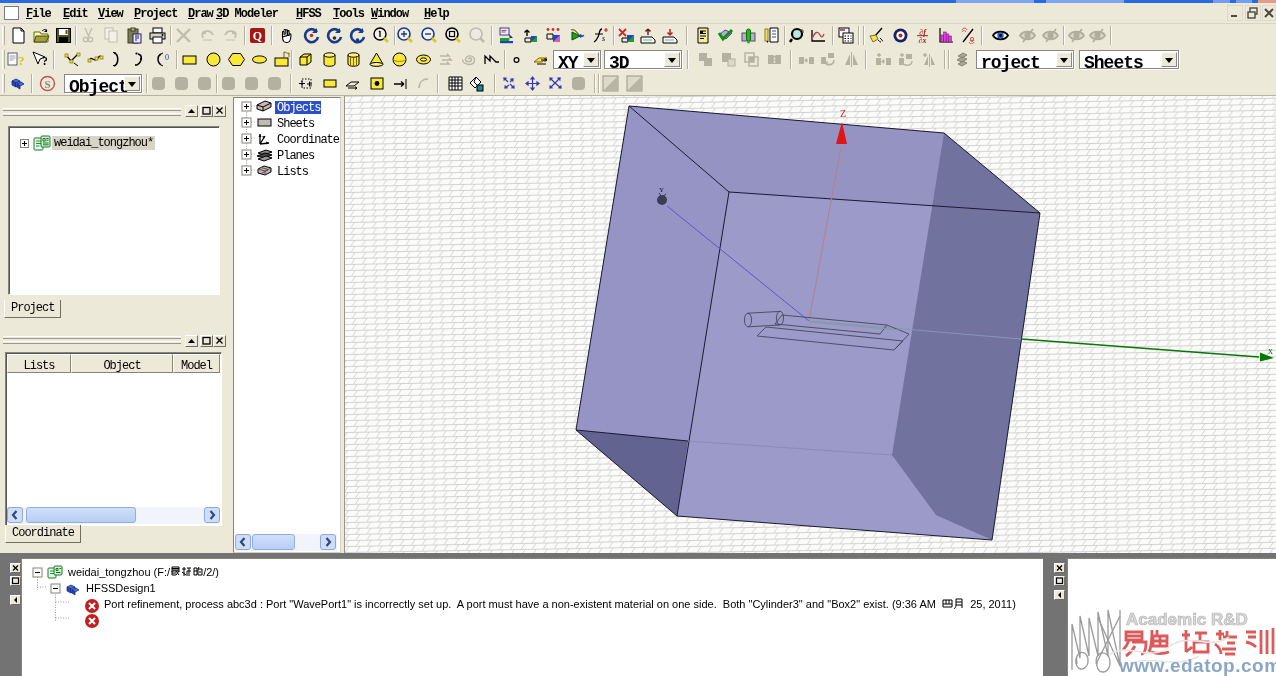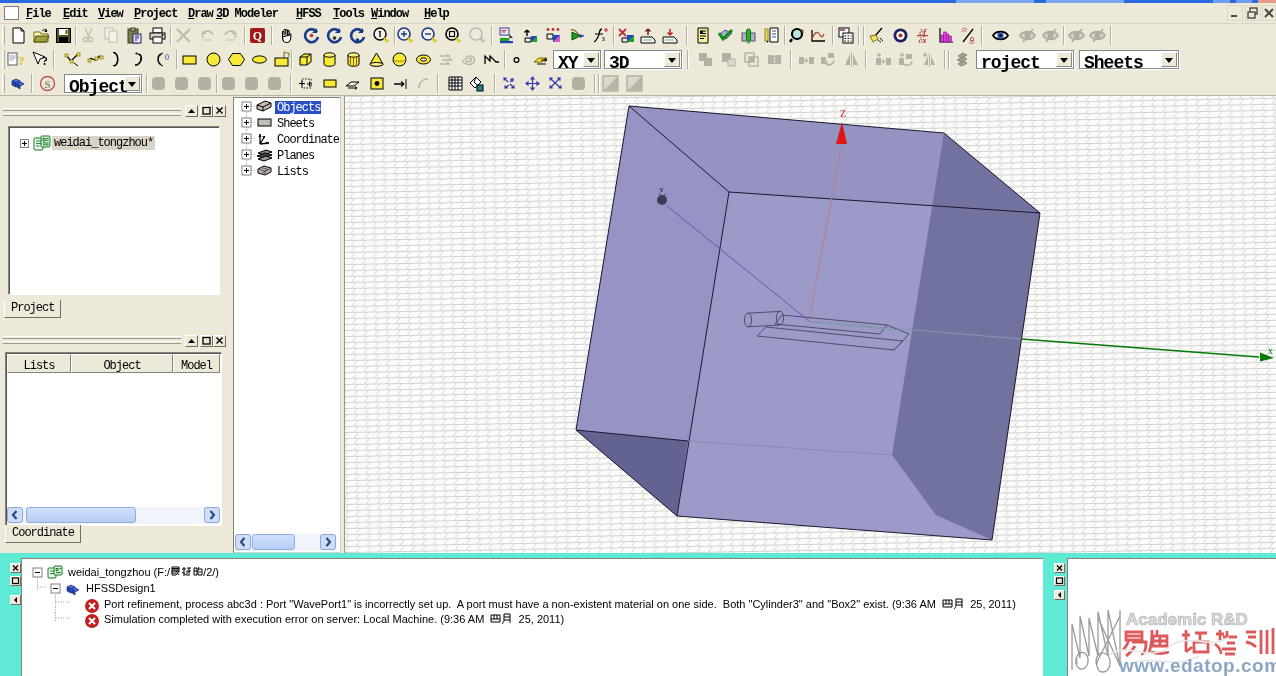--- a/index.html
+++ b/index.html
@@ -22,21 +22,21 @@
 
 #ldock{position:absolute;left:0;top:96px;width:231px;height:460px;background:#ece9d8}
 .grip{position:absolute;height:3px;border-top:1px solid #fff;border-bottom:1px solid #9c988a}
 .pbtn{position:absolute;width:13px;height:12px;background:#ece9d8;border:1px solid #fff;border-right-color:#716d60;border-bottom-color:#716d60;font-size:8px;line-height:10px;text-align:center;color:#000;font-weight:700}
 .sunk{position:absolute;background:#fff;border:1px solid #848478;border-right-color:#fff;border-bottom-color:#fff;box-shadow:inset 1px 1px 0 #555}
 .tab{position:absolute;background:#ece9d8;border:1px solid #fff;border-top:none;border-right-color:#716d60;border-bottom-color:#716d60;font-family:"Liberation Mono",monospace;font-size:12px;letter-spacing:-1px;padding:1px 6px 2px 6px}
 .xpsb{position:absolute;background:#f2f4fb}
 .xpb{position:absolute;width:16px;height:16px;background:#cfddf8;border:1px solid #8ca8dc;border-radius:3px;color:#2b4a7e;font-size:9px;font-weight:700;text-align:center;line-height:14px}
 .xpt{position:absolute;height:16px;background:linear-gradient(#cfe0fb,#b7cdf4);border:1px solid #90aede;border-radius:3px}
 
-#bdock{position:absolute;left:0;top:553px;width:1276px;height:123px;background:#5eead4}
+#bdock{position:absolute;left:0;top:553px;width:1276px;height:123px;background:#737373}
 .mbtn{position:absolute;width:11px;height:10px;background:#ece9d8;border:1px solid #fff;border-right-color:#716d60;border-bottom-color:#716d60;font-size:7px;line-height:8px;text-align:center;font-weight:700;color:#000}
 .msgt{position:absolute;font-size:11px;color:#000;white-space:pre}
 </style></head><body>
 <div id="w">
 <div id="tbar">
       <span class="abs" style="left:956px;top:0;width:78px;height:3px;background:#7aa8f4"></span>
       <span class="abs" style="left:1046px;top:0;width:78px;height:3px;background:#7aa8f4"></span>
       <span class="abs" style="left:1213px;top:0;width:17px;height:3px;background:#6f9ef2"></span>
       <span class="abs" style="left:1236px;top:0;width:16px;height:3px;background:#6f9ef2"></span>
       <span class="abs" style="left:1258px;top:0;width:18px;height:3px;background:#e89a8a"></span>
@@ -846,29 +846,20 @@
 <span class="msgt" style="left:86px;top:29px">HFSSDesign1</span>
 <span class="msgt" style="left:104px;top:45px">Port refinement, process abc3d : Port "WavePort1" is incorrectly set up.  A port must have a non-existent material on one side.  Both "Cylinder3" and "Box2" exist. (9:36 AM  <svg class="cjk" width="11" height="11" viewBox="0 0 11 11">
           <g stroke="#000" fill="none">
             <path d="M1 2h9v7H1zM4 2v4M7 2v4M1 6h9"></path>
           </g>
         </svg><svg class="cjk" width="11" height="11" viewBox="0 0 11 11">
           <g stroke="#000" fill="none">
             <path d="M3 1h6v9M3 1v6c0 2-1 3-2 4M3 4h6M3 7h6"></path>
           </g>
         </svg>  25, 2011)</span>
-<span class="msgt" style="left:104px;top:60px">Simulation completed with execution error on server: Local Machine. (9:36 AM  <svg class="cjk" width="11" height="11" viewBox="0 0 11 11">
-          <g stroke="#000" fill="none">
-            <path d="M1 2h9v7H1zM4 2v4M7 2v4M1 6h9"></path>
-          </g>
-        </svg><svg class="cjk" width="11" height="11" viewBox="0 0 11 11">
-          <g stroke="#000" fill="none">
-            <path d="M3 1h6v9M3 1v6c0 2-1 3-2 4M3 4h6M3 7h6"></path>
-          </g>
-        </svg>  25, 2011)</span>
 
 <div class="mbtn" style="left:1054px;top:10px">
         <svg width="9" height="8" viewBox="0 0 9 8">
           <path d="M2 1.5l5 5M7 1.5l-5 5" stroke="#000" stroke-width="1.3"></path>
         </svg>
       </div>
 <div class="mbtn" style="left:1054px;top:23px">
         <svg width="9" height="8" viewBox="0 0 9 8">
           <rect x="1.5" y="1" width="6" height="5.5" fill="none" stroke="#000" stroke-width="1.2"></rect>
         </svg>

